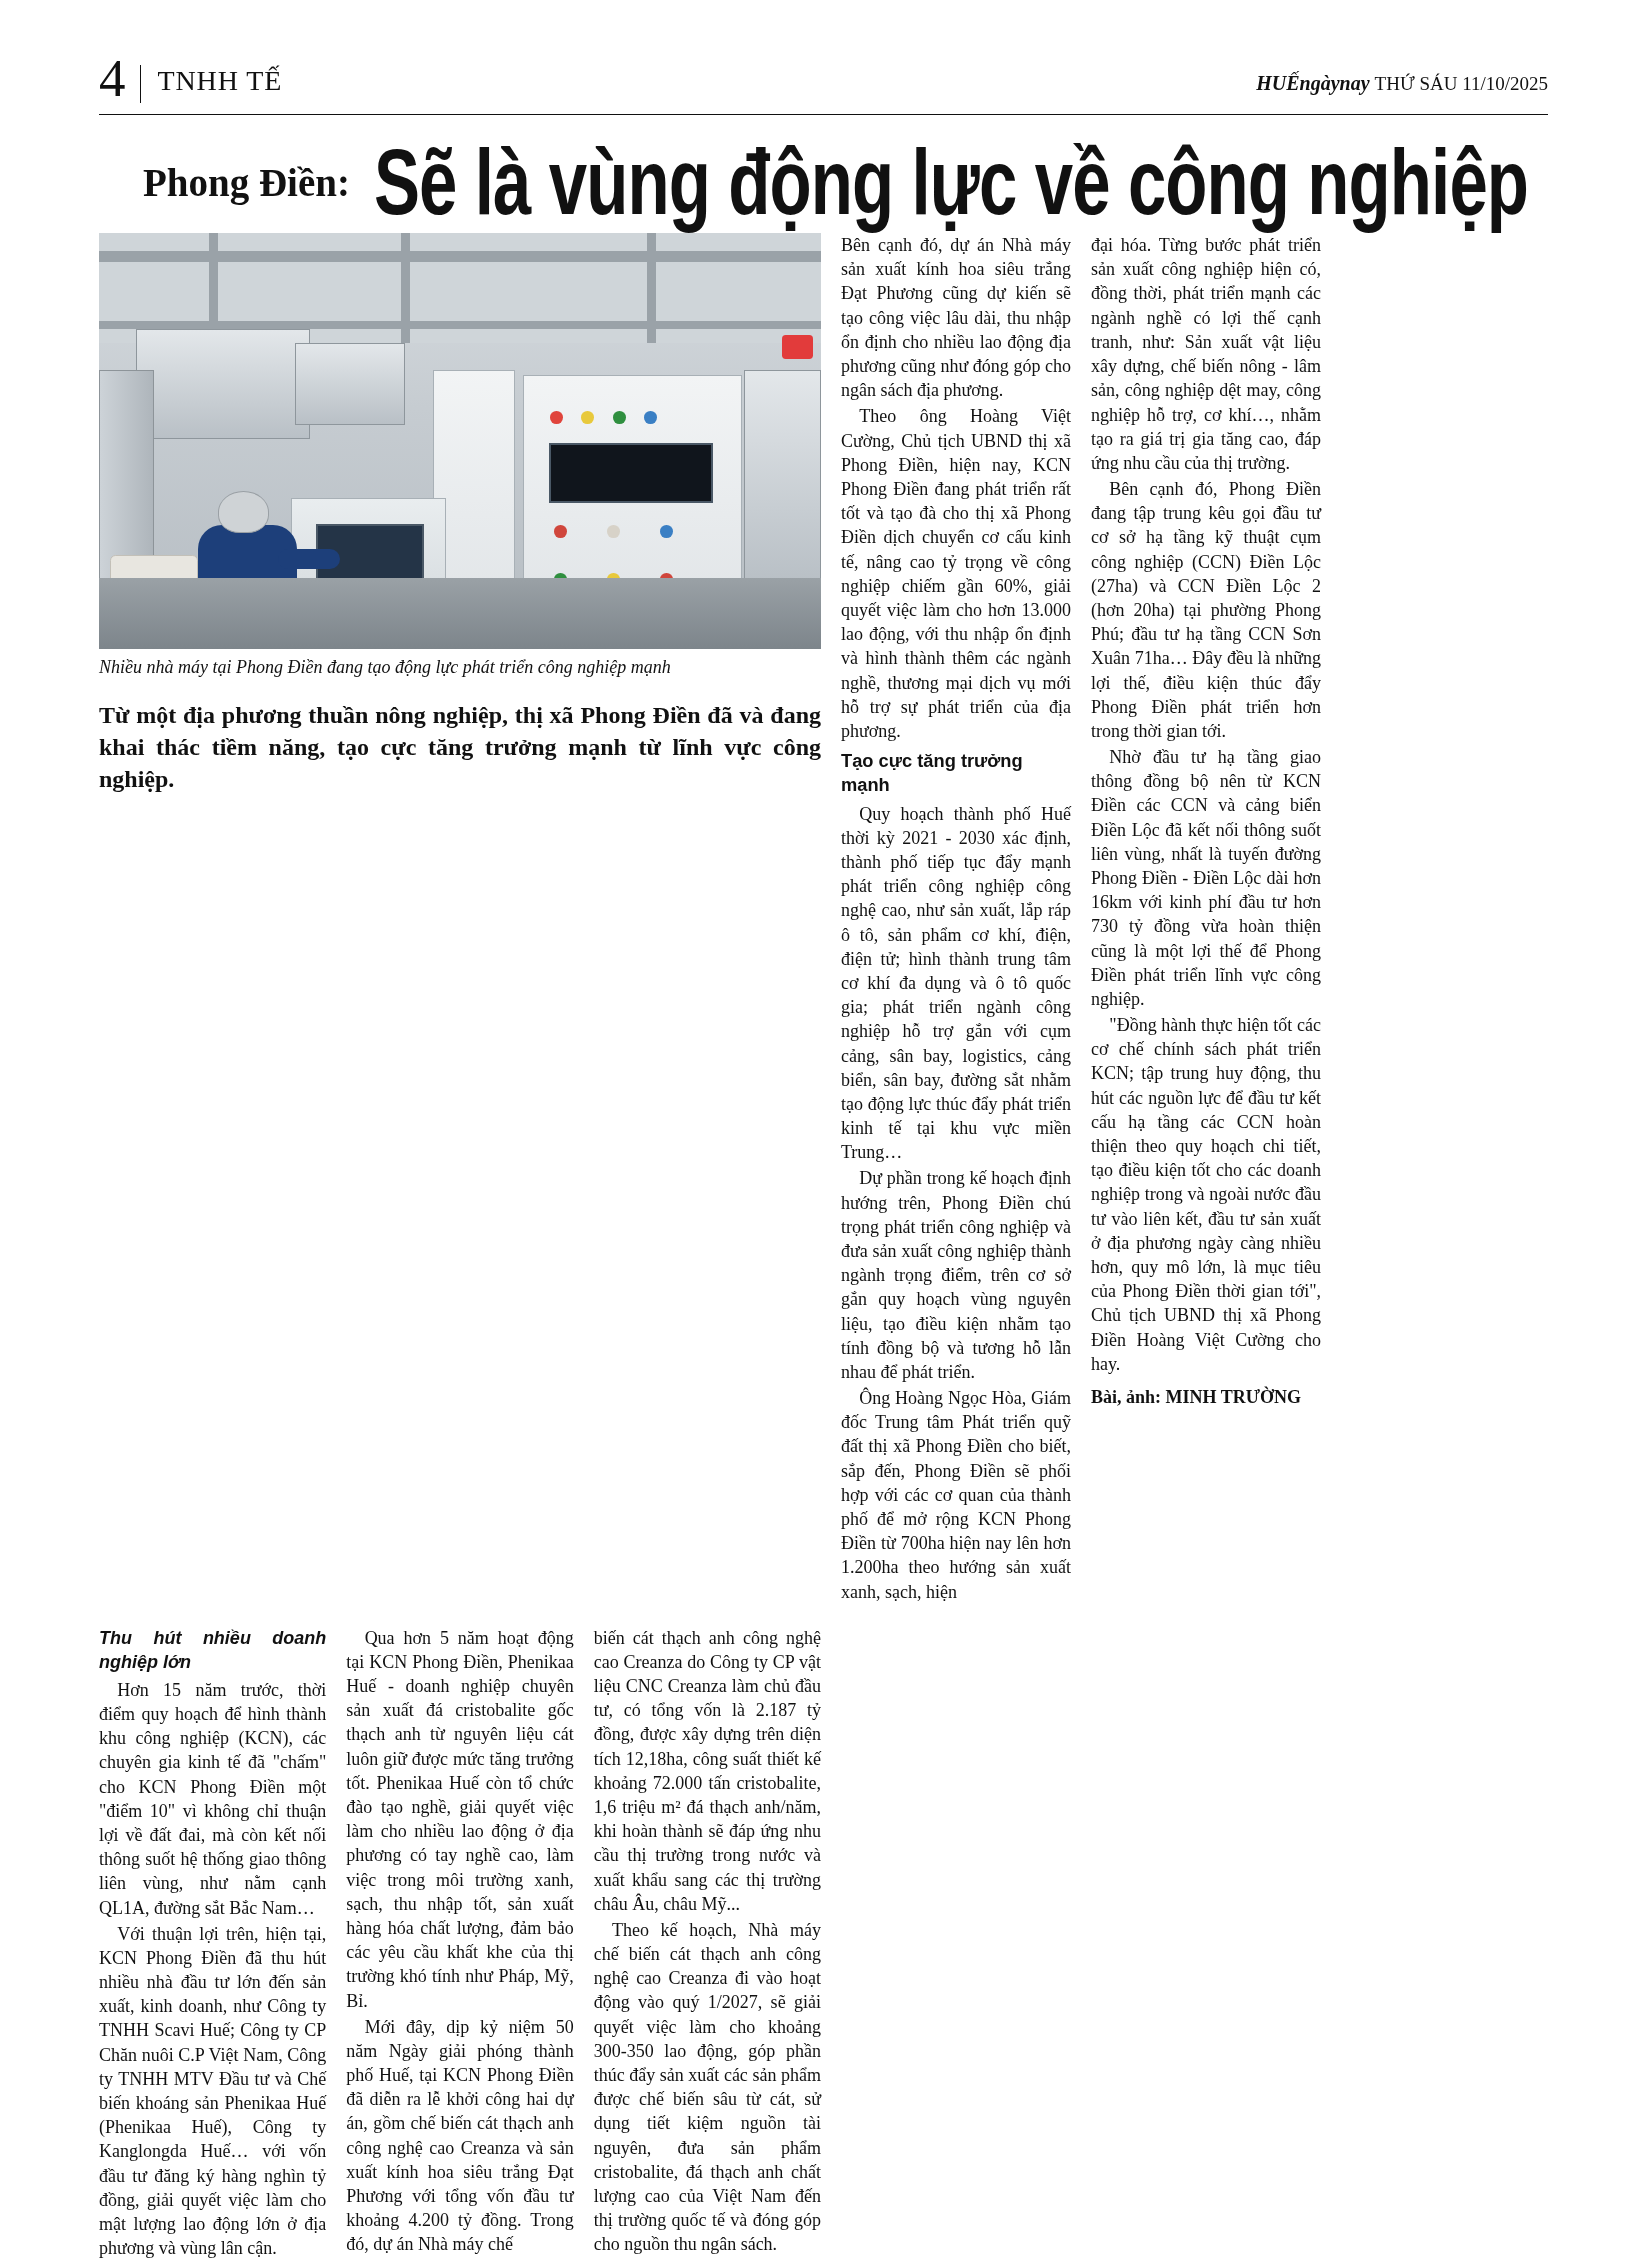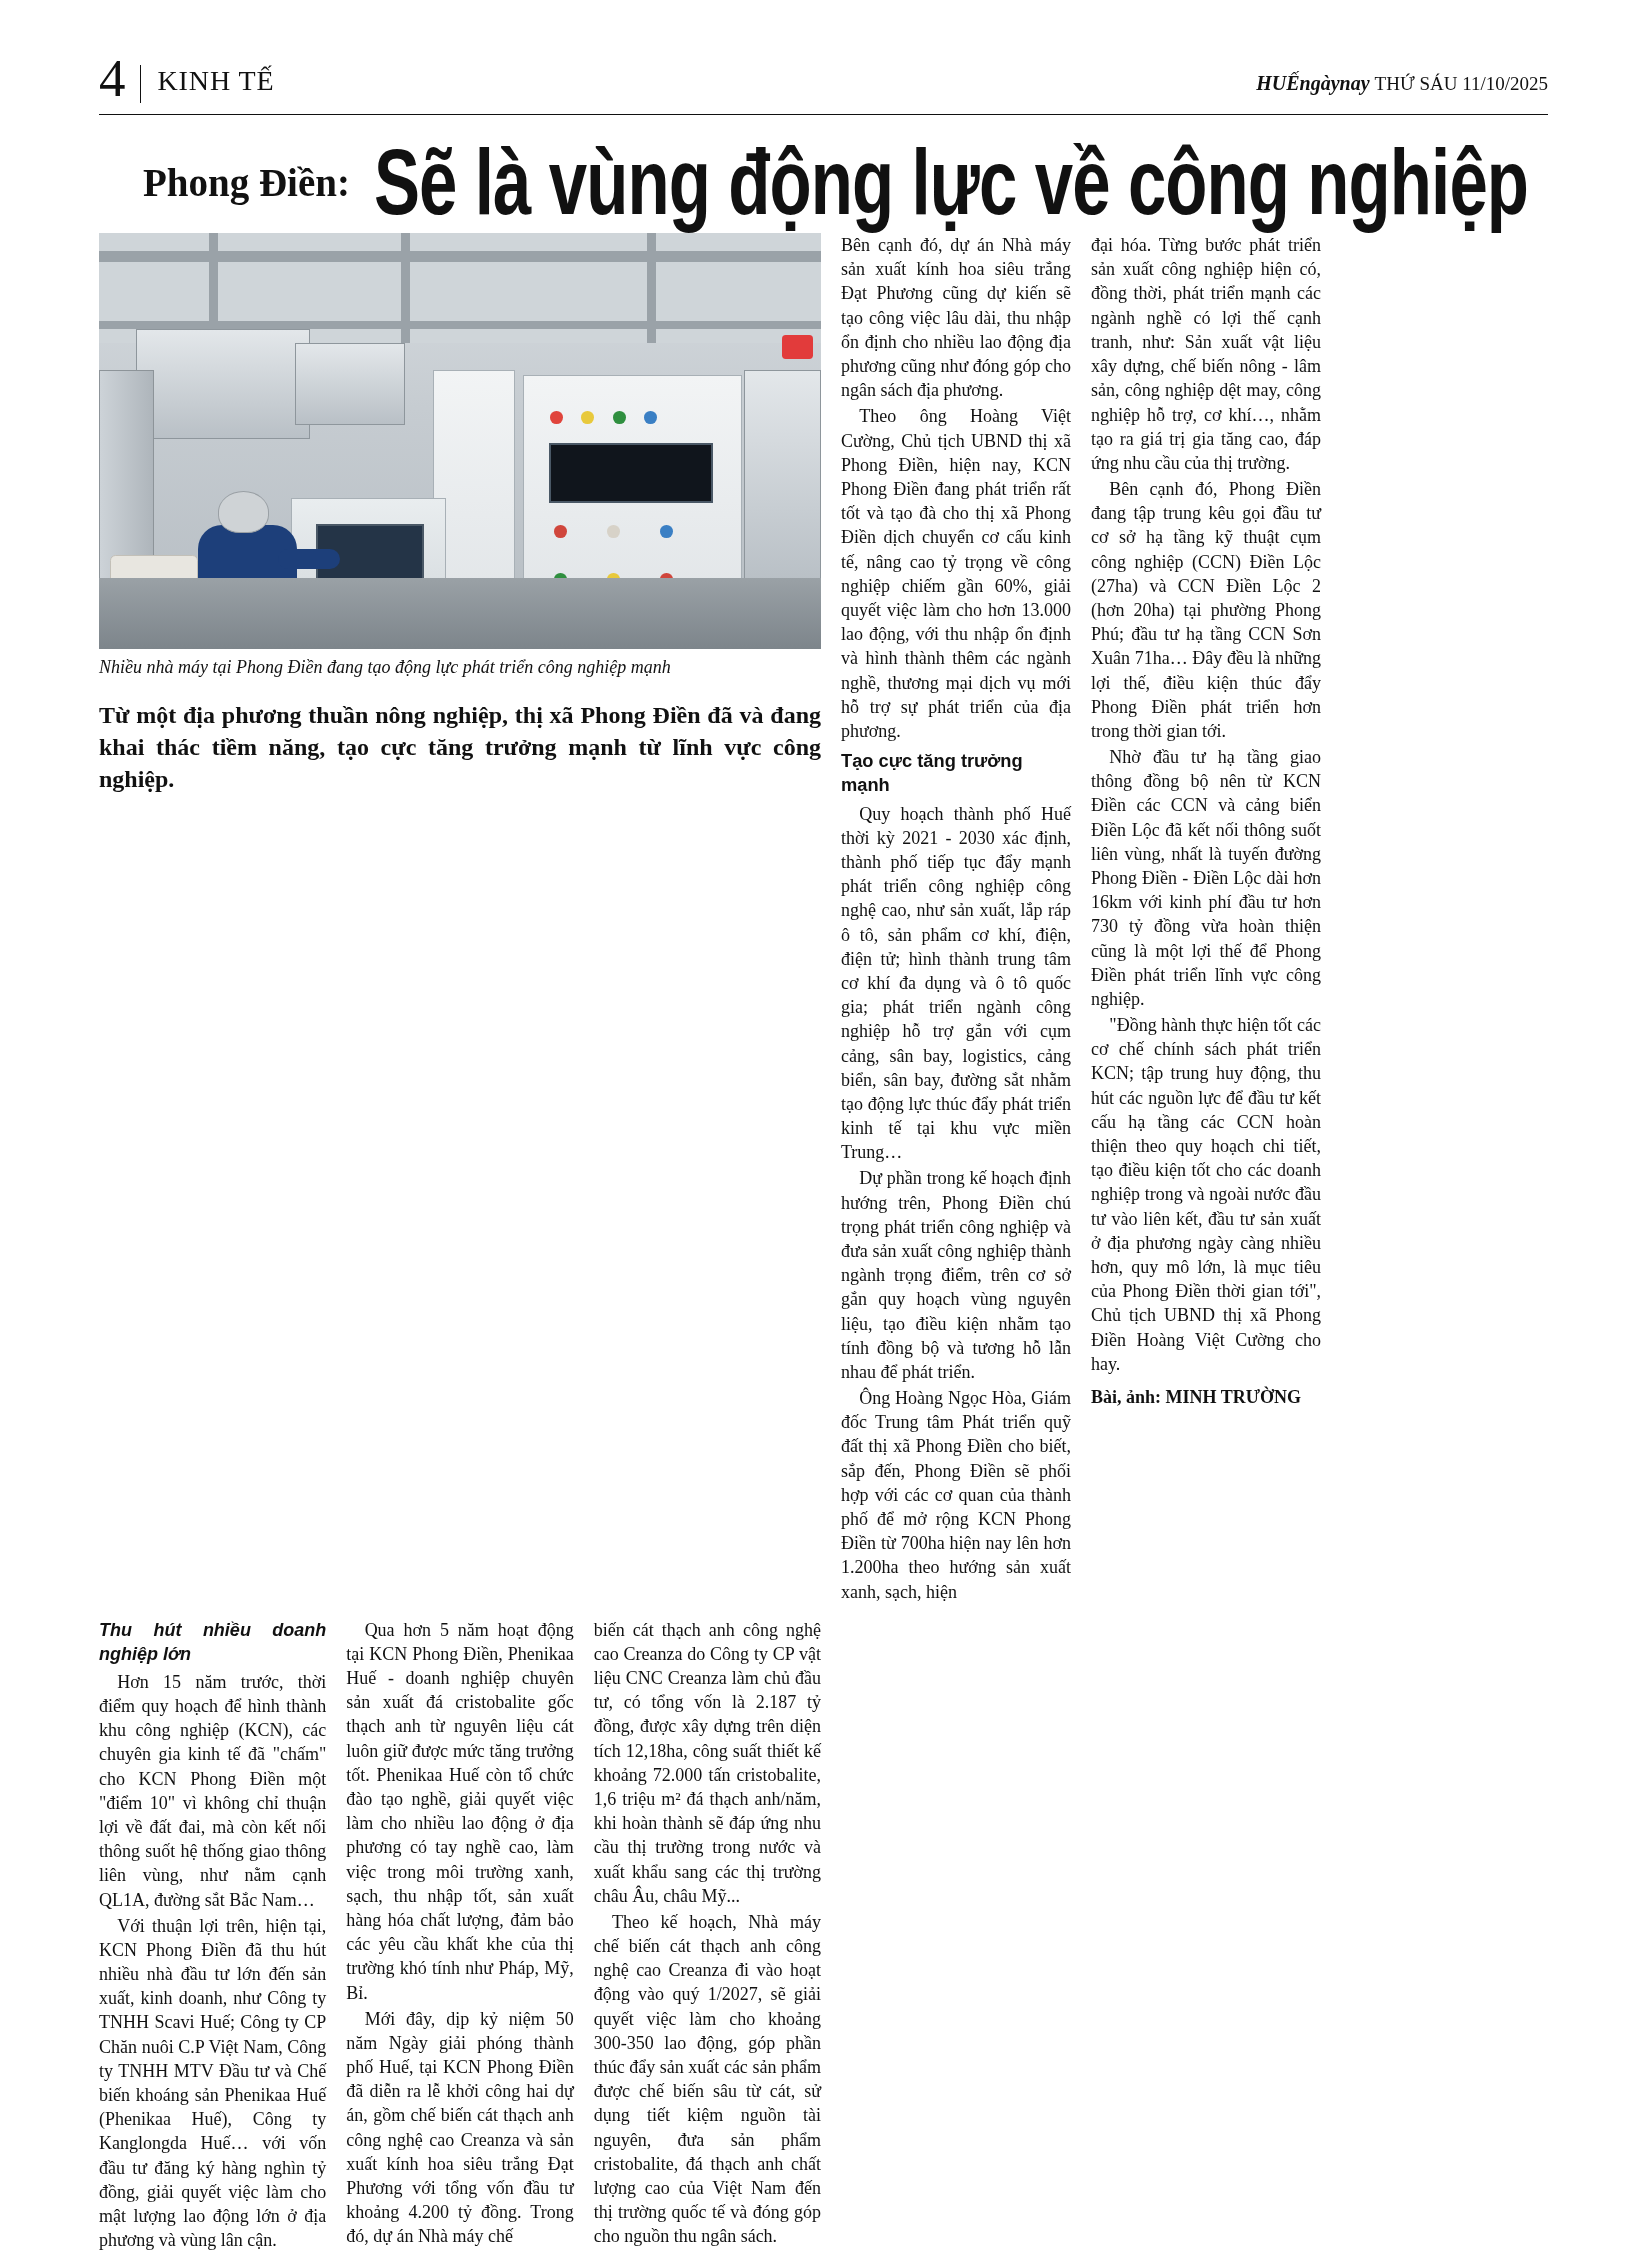--- a/index.html
+++ b/index.html
@@ -121,21 +121,21 @@
     font-weight: bold;
     font-size: 18.3px;
     margin: 5.5px 0 3.7px 0;
     text-align: left;
   }
 
   
   .cols5 {
     display: flex;
     gap: 20px;
-    margin-top: 12px;
+    margin-top: 20px;
   }
   .col5 {
     width: 230px;
     font-size: 18px;
     line-height: 1.345;
     text-align: justify;
   }
   .col5 p { margin: 0 0 1.8px 0; text-indent: 18.3px; }
   .col5 p.noind { text-indent: 0; }
   .sub-italic-bold {
@@ -178,21 +178,21 @@
   .f-sign { position: absolute; background: #e23b3b; }
 </style>
 </head>
 <body>
 
 <div class="page">
 
   <div class="masthead">
     <div class="masthead-left">
       <div class="page-number">4</div>
-      <div class="section-name">KINH TẾ</div>
+      <div class="section-name">TNHH TẾ</div>
     </div>
     <div class="masthead-right">
       <span class="brand">HUẾngàynay</span>
       <span class="date">THỨ SÁU 11/10/2025</span>
     </div>
   </div>
 
   <div class="headline-row">
     <div class="kicker">Phong Điền:</div>
     <div class="headline-main">Sẽ là vùng động lực về công nghiệp</div>

